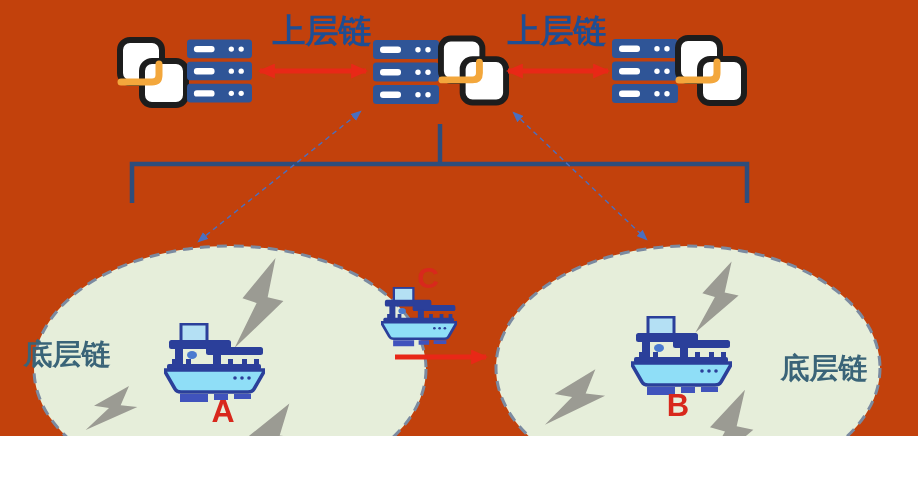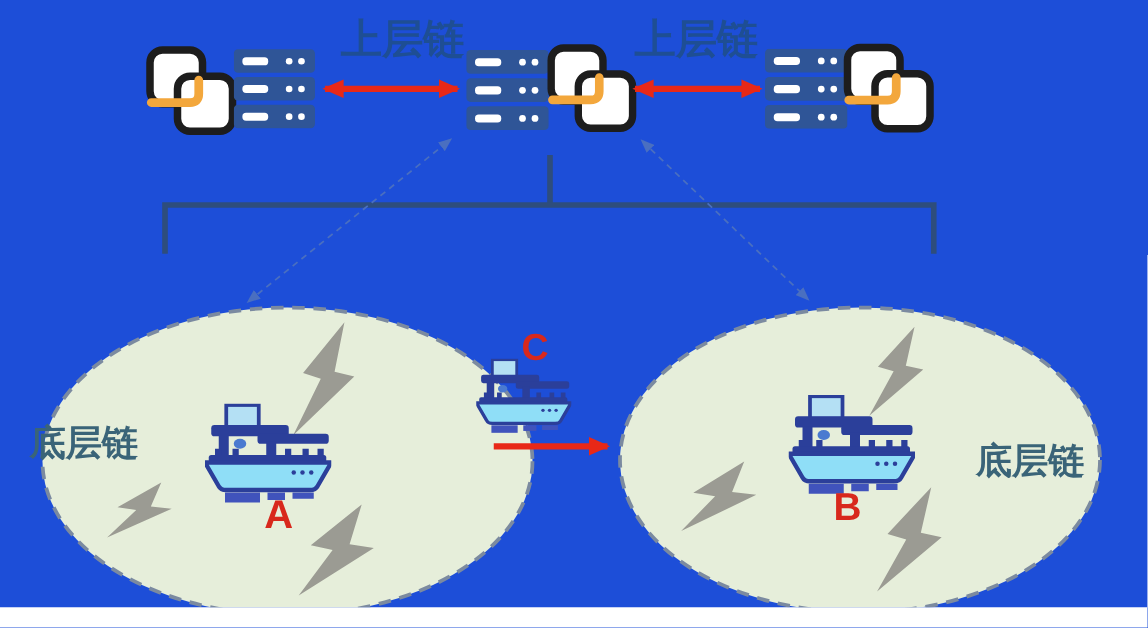--- a/index.html
+++ b/index.html
@@ -1,20 +1,20 @@
 <!DOCTYPE html>
 <html><head>
 <meta charset="utf-8">
 <style>
   html,body { margin:0; padding:0; background:#ffffff; }
   .canvas {
     position: relative;
     width: 918px;
-    height: 486px;
-    background: #1d4ed8;
+    height: 436px;
+    background: #c2410c;
     overflow: hidden;
     font-family: "Liberation Sans", sans-serif;
   }
   svg { display:block; }
   .t-upper  { font-family:"Liberation Sans",sans-serif; font-weight:bold; font-size:33px; fill:#1e4e94; text-anchor:middle; }
   .t-lower  { font-family:"Liberation Sans",sans-serif; font-weight:bold; font-size:29px; fill:#3a6478; text-anchor:middle; }
   .t-ship   { font-family:"Liberation Sans",sans-serif; font-weight:bold; fill:#d8281c; text-anchor:middle; }
   .t-ship-a { font-size:32px; }
   .t-ship-b { font-size:31px; }
   .t-ship-c { font-size:30px; }

